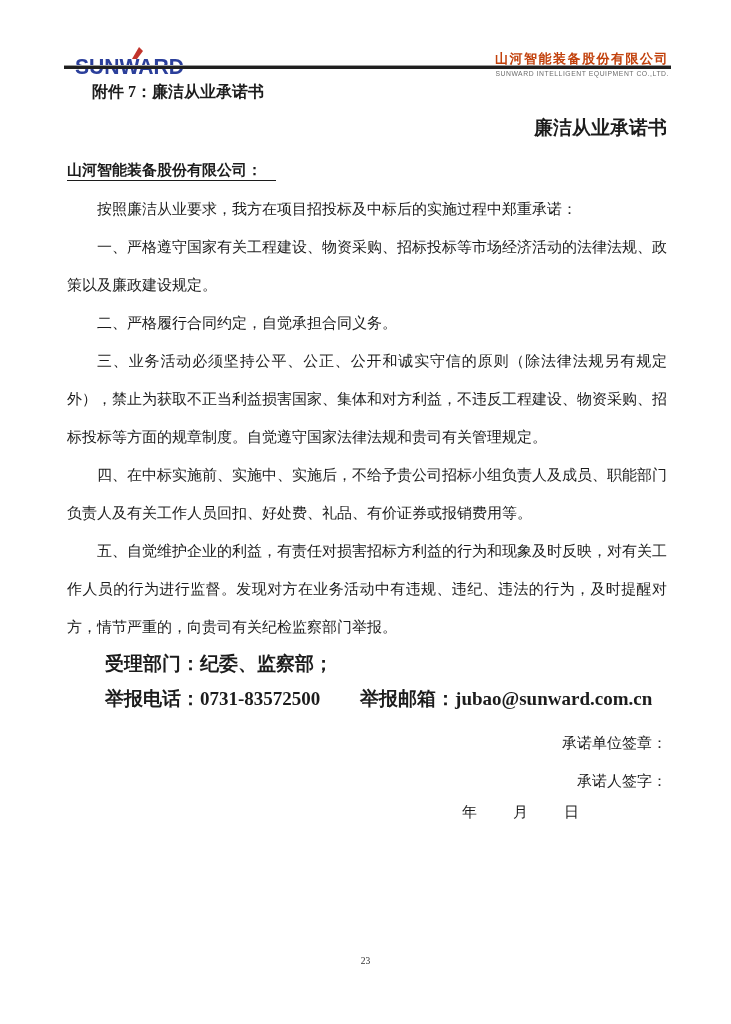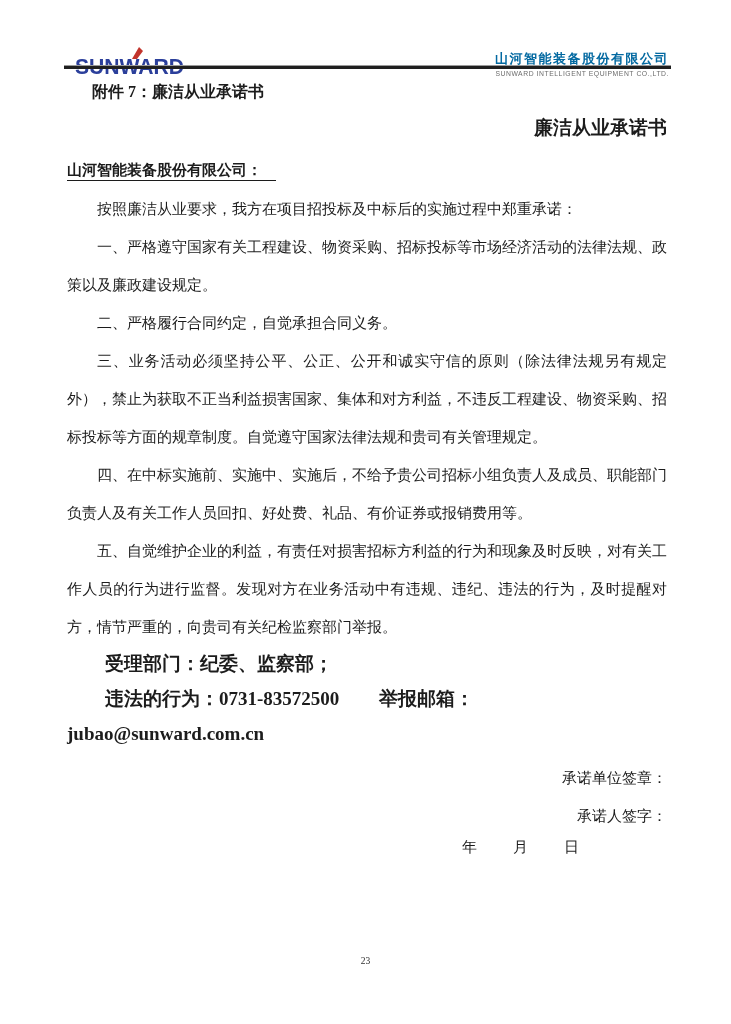--- a/index.html
+++ b/index.html
@@ -27,21 +27,21 @@
     display: inline-block;
     transform: scaleX(0.96);
     transform-origin: left center;
   }
   .logo-accent { position: absolute; left: 56px; top: -8px; width: 14px; height: 14px; }
   .company { position: absolute; right: 0; top: 2px; text-align: right; }
   .company-cn {
     font-family: "Liberation Sans", "DejaVu Sans", sans-serif;
     font-size: 13px;
     font-weight: 700;
-    color: #0369a1;
+    color: #c2410c;
     letter-spacing: 1.5px;
   }
   .company-en {
     font-family: "Liberation Sans", "DejaVu Sans", sans-serif;
     font-size: 6.8px;
     color: #6b6b6b;
     letter-spacing: 0.55px;
     margin-top: 2px;
   }
   .header-rule {
@@ -120,21 +120,21 @@
       <p class="para">一、严格遵守国家有关工程建设、物资采购、招标投标等市场经济活动的法律法规、政策以及廉政建设规定。</p>
       <p class="para">二、严格履行合同约定，自觉承担合同义务。</p>
       <p class="para">三、业务活动必须坚持公平、公正、公开和诚实守信的原则（除法律法规另有规定外），禁止为获取不正当利益损害国家、集体和对方利益，不违反工程建设、物资采购、招标投标等方面的规章制度。自觉遵守国家法律法规和贵司有关管理规定。</p>
       <p class="para">四、在中标实施前、实施中、实施后，不给予贵公司招标小组负责人及成员、职能部门负责人及有关工作人员回扣、好处费、礼品、有价证券或报销费用等。</p>
       <p class="para">五、自觉维护企业的利益，有责任对损害招标方利益的行为和现象及时反映，对有关工作人员的行为进行监督。发现对方在业务活动中有违规、违纪、违法的行为，及时提醒对方，情节严重的，向贵司有关纪检监察部门举报。</p>
     </div>
 
     <div class="line">受理部门：纪委、监察部；</div>
 
     <div class="line">
-      <span><span>违法的行为：</span><span>0731-83572500</span></span>
+      <span><span>举报电话：</span><span>0731-83572500</span></span>
       <span class="email-part"><span>举报邮箱：</span><span>jubao@sunward.com.cn</span></span>
     </div>
 
 
     <div class="sig-block">
       <div class="sig-line first">承诺单位签章：</div>
       <div class="sig-line">承诺人签字：</div>
       <div class="date-line">年　　月　　日</div>
     </div>
   </div>

